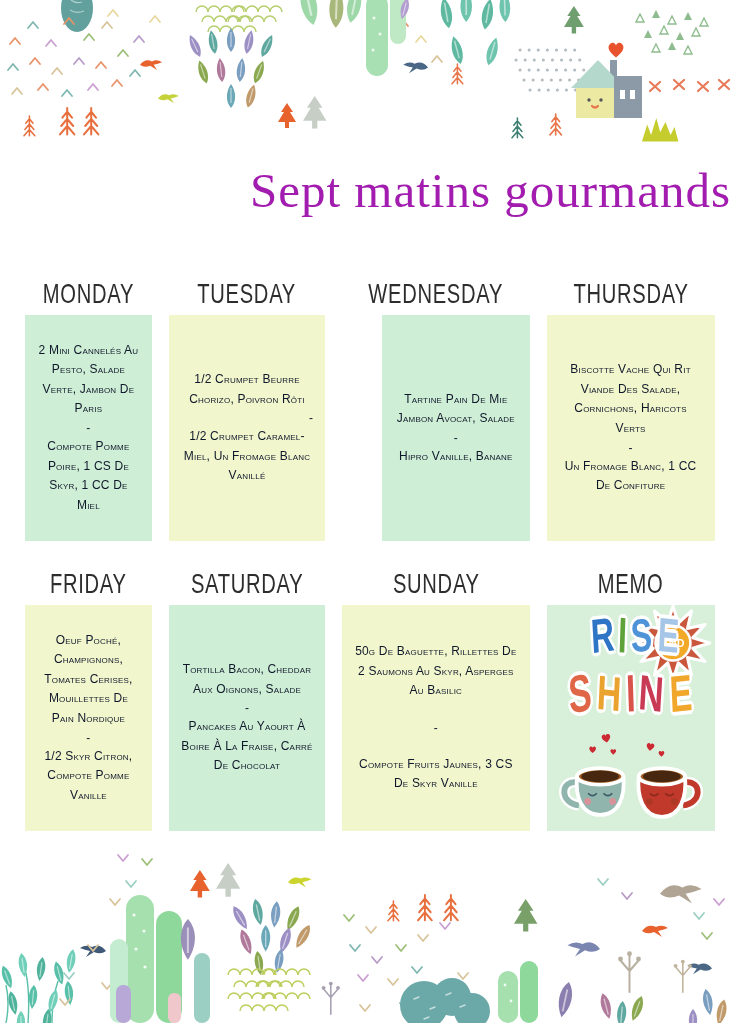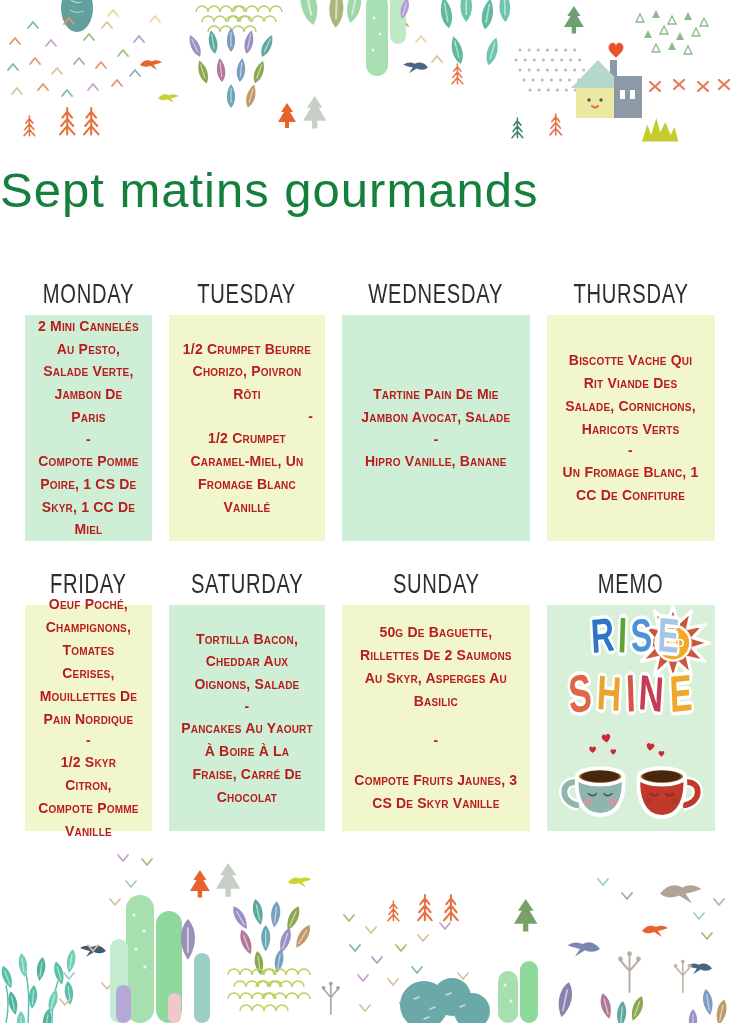--- a/index.html
+++ b/index.html
@@ -1,34 +1,34 @@
 <!DOCTYPE html>
 <html><head>
 <meta charset="utf-8">
 <style>
   html,body{margin:0;padding:0;}
   body{width:731px;height:1023px;position:relative;background:#ffffff;overflow:hidden;
        font-family:"Liberation Sans",sans-serif;}
   .deco{position:absolute;left:0;pointer-events:none;}
   #deco-top{top:0;}
   #deco-bottom{top:853px;}
-  .title{position:absolute;top:162px;left:0;width:731px;text-align:left;
-         font-family:Liberation Sans, sans-serif;font-size:49px;font-weight:500;color:#15803d;
+  .title{position:absolute;top:162px;left:0;width:731px;text-align:right;
+         font-family:Liberation Serif, serif;font-size:49px;font-weight:500;color:#a21caf;
          letter-spacing:1px;}
   .grid{position:absolute;top:278px;left:25px;width:681px;
         display:grid;grid-template-columns:repeat(4,1fr);column-gap:17px;row-gap:27px;}
   .col{display:flex;flex-direction:column;}
   .day-header{height:37px;display:flex;align-items:flex-start;justify-content:center;
               padding-bottom:7px;box-sizing:border-box;}
   .day-header span{display:inline-block;transform:scaleX(.72);transform-origin:center;
      font-size:28px;font-weight:500;letter-spacing:1px;color:#2d2d2d;white-space:nowrap;}
   .card{height:226px;box-sizing:border-box;padding:6px 12px;display:flex;flex-direction:column;
         justify-content:center;text-align:center;}
-  .card p{margin:0;font-size:14px;font-weight:700;font-variant:small-caps;
-          letter-spacing:.2px;line-height:1.63;color:#b91c1c;}
+  .card p{margin:0;font-size:12px;font-weight:400;font-variant:small-caps;
+          letter-spacing:.2px;line-height:1.63;color:#0f172a;}
   .card p.dash{line-height:1.5;}
   .memo-card{padding:6px 6px 8px 6px;display:flex;flex-direction:column;
              justify-content:space-between;align-items:center;}
   .sticker{position:relative;width:100%;height:128px;}
   .w1{position:relative;z-index:2;padding:4px 0 0 8px;height:52px;}
   .w1 span,.w2 span{display:inline-block;font-weight:800;line-height:1;
      font-family:"Liberation Sans",sans-serif;
      text-shadow:-2px -2px 0 #fff,2px -2px 0 #fff,-2px 2px 0 #fff,2px 2px 0 #fff,
                  0 -3px 0 #fff,0 3px 0 #fff,-3px 0 0 #fff,3px 0 0 #fff;}
   .w1 span{font-size:40px;transform:scale(.8,1.2);}
@@ -240,21 +240,21 @@
       <p>1/2 Crumpet Beurre Chorizo, Poivron Rôti</p>
       <p class="dash">-</p>
       <p>1/2 Crumpet Caramel-Miel, Un Fromage Blanc Vanillé</p>
     </div>
   </div>
 
   <div class="col">
     <div class="day-header">
         <span>WEDNESDAY</span>
       </div>
-    <div class="card" style="background-color: rgb(207, 238, 214);">
+    <div class="card" style="background-color: rgb(207, 238, 214); margin-left: 40px;">
       <p>Tartine Pain De Mie Jambon Avocat, Salade</p>
       <p class="dash">-</p>
       <p>Hipro Vanille, Banane</p>
     </div>
   </div>
 
   <div class="col">
     <div class="day-header">
         <span>THURSDAY</span>
       </div>

